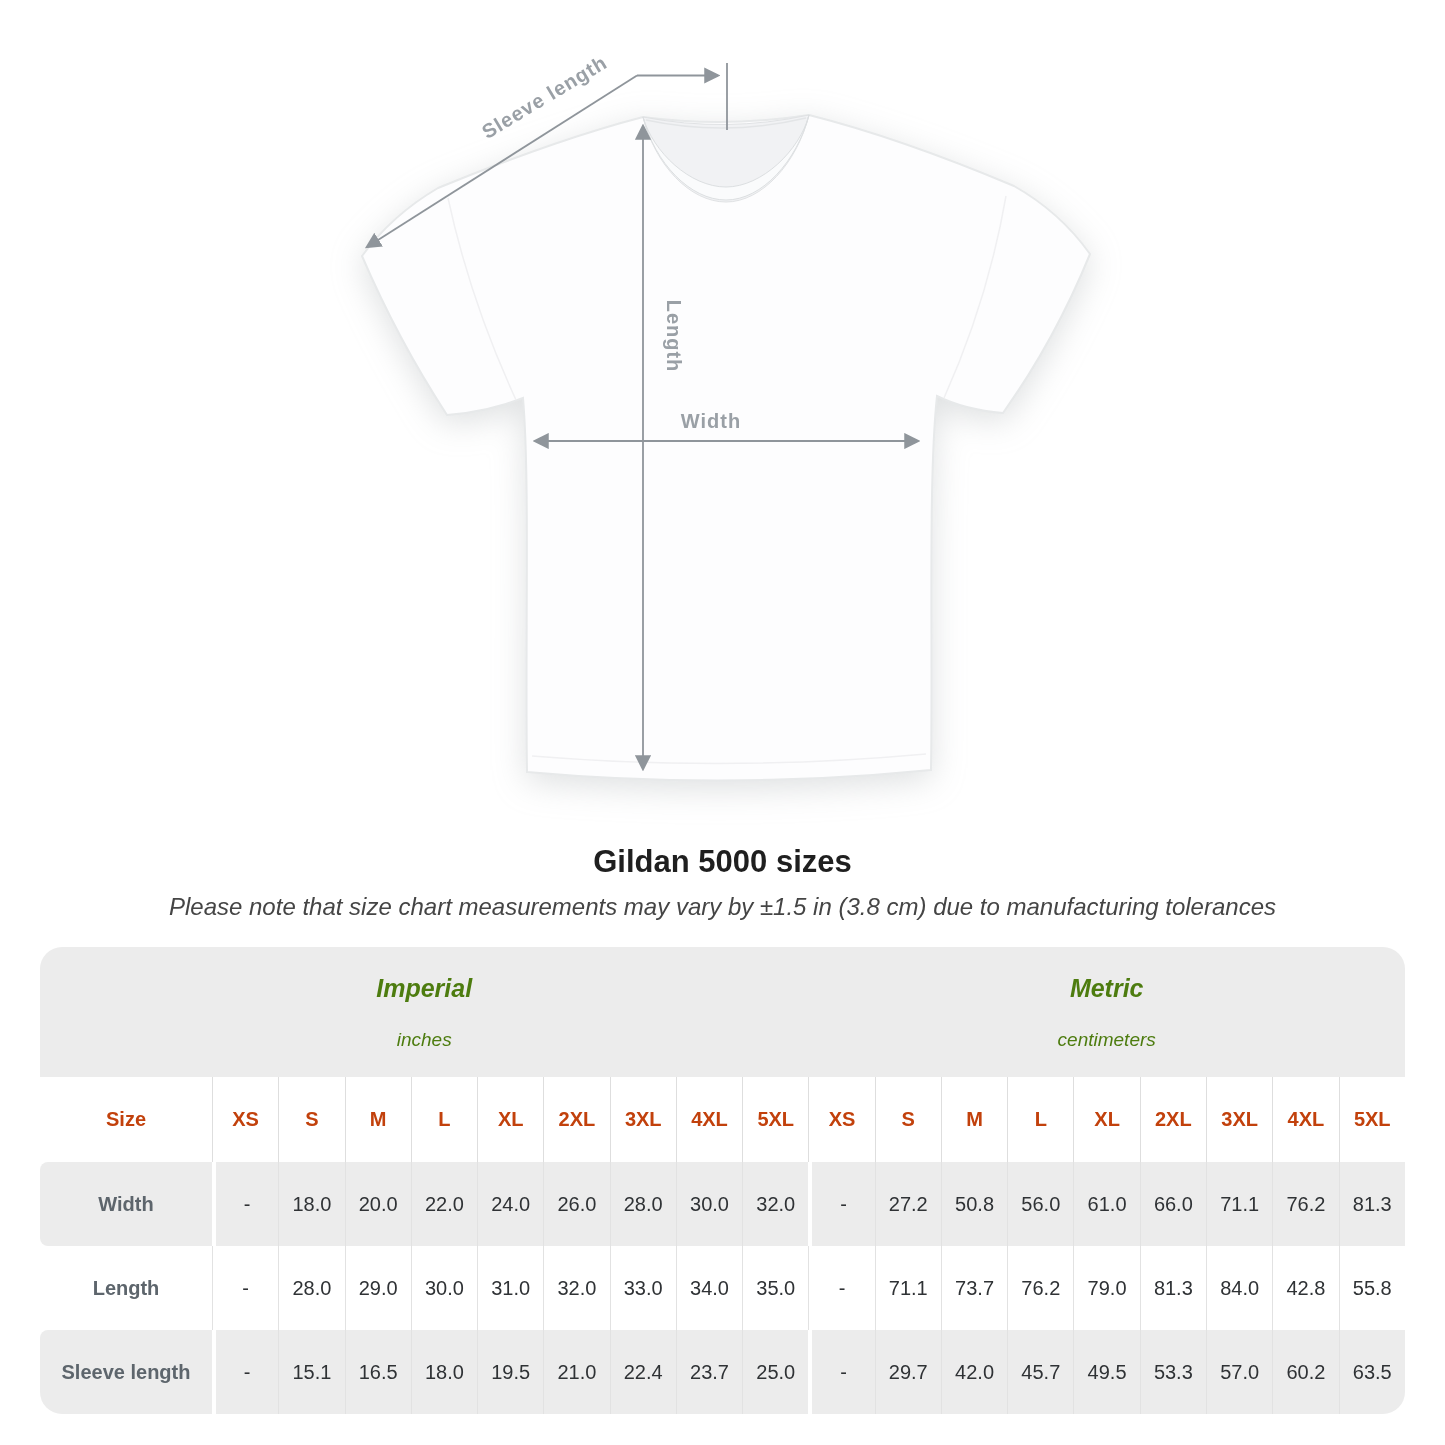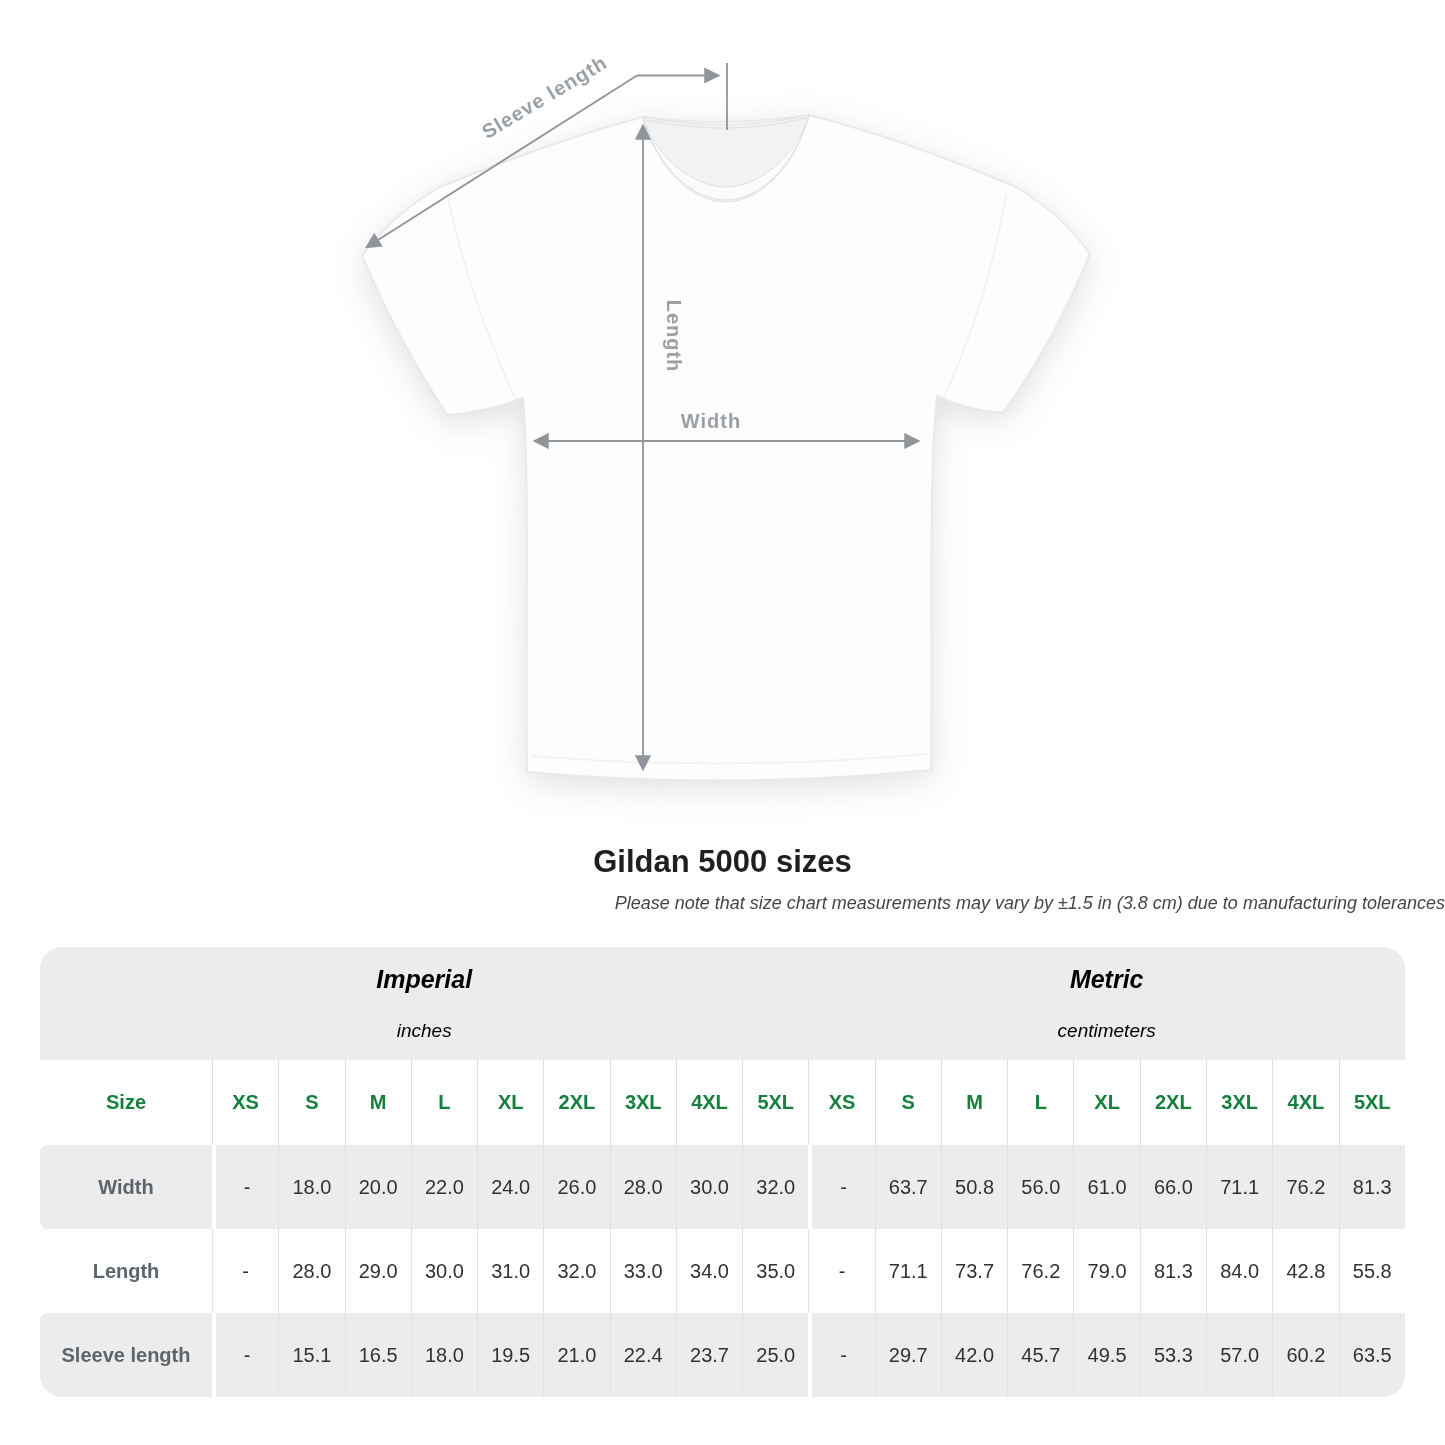--- a/index.html
+++ b/index.html
@@ -8,35 +8,35 @@
 
   
   #diagram{position:absolute;top:0;left:0;}
   .dim-line{stroke:#8f959b;stroke-width:1.8;fill:none;}
   .dim-label{fill:#9aa0a6;font-weight:bold;font-size:20px;letter-spacing:1px;
              font-family:"Liberation Sans","DejaVu Sans",sans-serif;}
 
   
   #page-title{position:absolute;top:844px;left:0;width:100%;text-align:center;
               font-size:31px;font-weight:bold;color:#1f1f1f;}
-  #page-subtitle{position:absolute;top:893px;left:0;width:100%;text-align:right;
-                 font-size:18px;font-style:italic;color:#454545;}
+  #page-subtitle{position:absolute;top:893px;left:0;width:100%;text-align:center;
+                 font-size:24px;font-style:italic;color:#454545;}
 
   
   #table-wrap{position:absolute;top:947px;left:40px;width:1365px;
               border-radius:22px;overflow:hidden;}
   table{width:100%;border-collapse:separate;border-spacing:0;table-layout:fixed;}
   col.c-label{width:172px;}
   th,td{padding:0;text-align:center;vertical-align:middle;}
 
-  tr.group-row th{height:113px;background:#ececec;color:#000000;}
+  tr.group-row th{height:130px;background:#ececec;color:#4d7c0f;}
   .group-name{font-size:25px;font-weight:bold;font-style:italic;}
   .group-sub{font-size:19px;font-style:italic;margin-top:26px;font-weight:normal;}
 
-  tr.sizes-row th{height:85px;background:#ffffff;color:#15803d;
+  tr.sizes-row th{height:85px;background:#ffffff;color:#c2410c;
                   font-size:20px;font-weight:bold;border-left:1px solid #dedede;}
   tr.sizes-row th:first-child{border-left:none;}
 
   tr.data-row td{height:84px;font-size:20px;color:#2f3235;border-left:1px solid #e2e2e2;}
   tr.data-row td.row-label{font-weight:bold;color:#5d656c;border-left:none;}
   tr.gray td{background:#ececec;}
   tr.white td{background:#ffffff;}
   tr.gray td.group-start{border-left:4px solid #ffffff;}
   tr.white td.group-start{border-left:1px solid #e2e2e2;}
   tr.gray td.row-label{border-radius:8px 0 0 8px;}
@@ -163,21 +163,21 @@
       <td class="group-start">-</td>
       <td>18.0</td>
       <td>20.0</td>
       <td>22.0</td>
       <td>24.0</td>
       <td>26.0</td>
       <td>28.0</td>
       <td>30.0</td>
       <td>32.0</td>
       <td class="group-start">-</td>
-      <td>63.7</td>
+      <td>27.2</td>
       <td>50.8</td>
       <td>56.0</td>
       <td>61.0</td>
       <td>66.0</td>
       <td>71.1</td>
       <td>76.2</td>
       <td>81.3</td>
     </tr>
 
     <tr class="data-row white">

